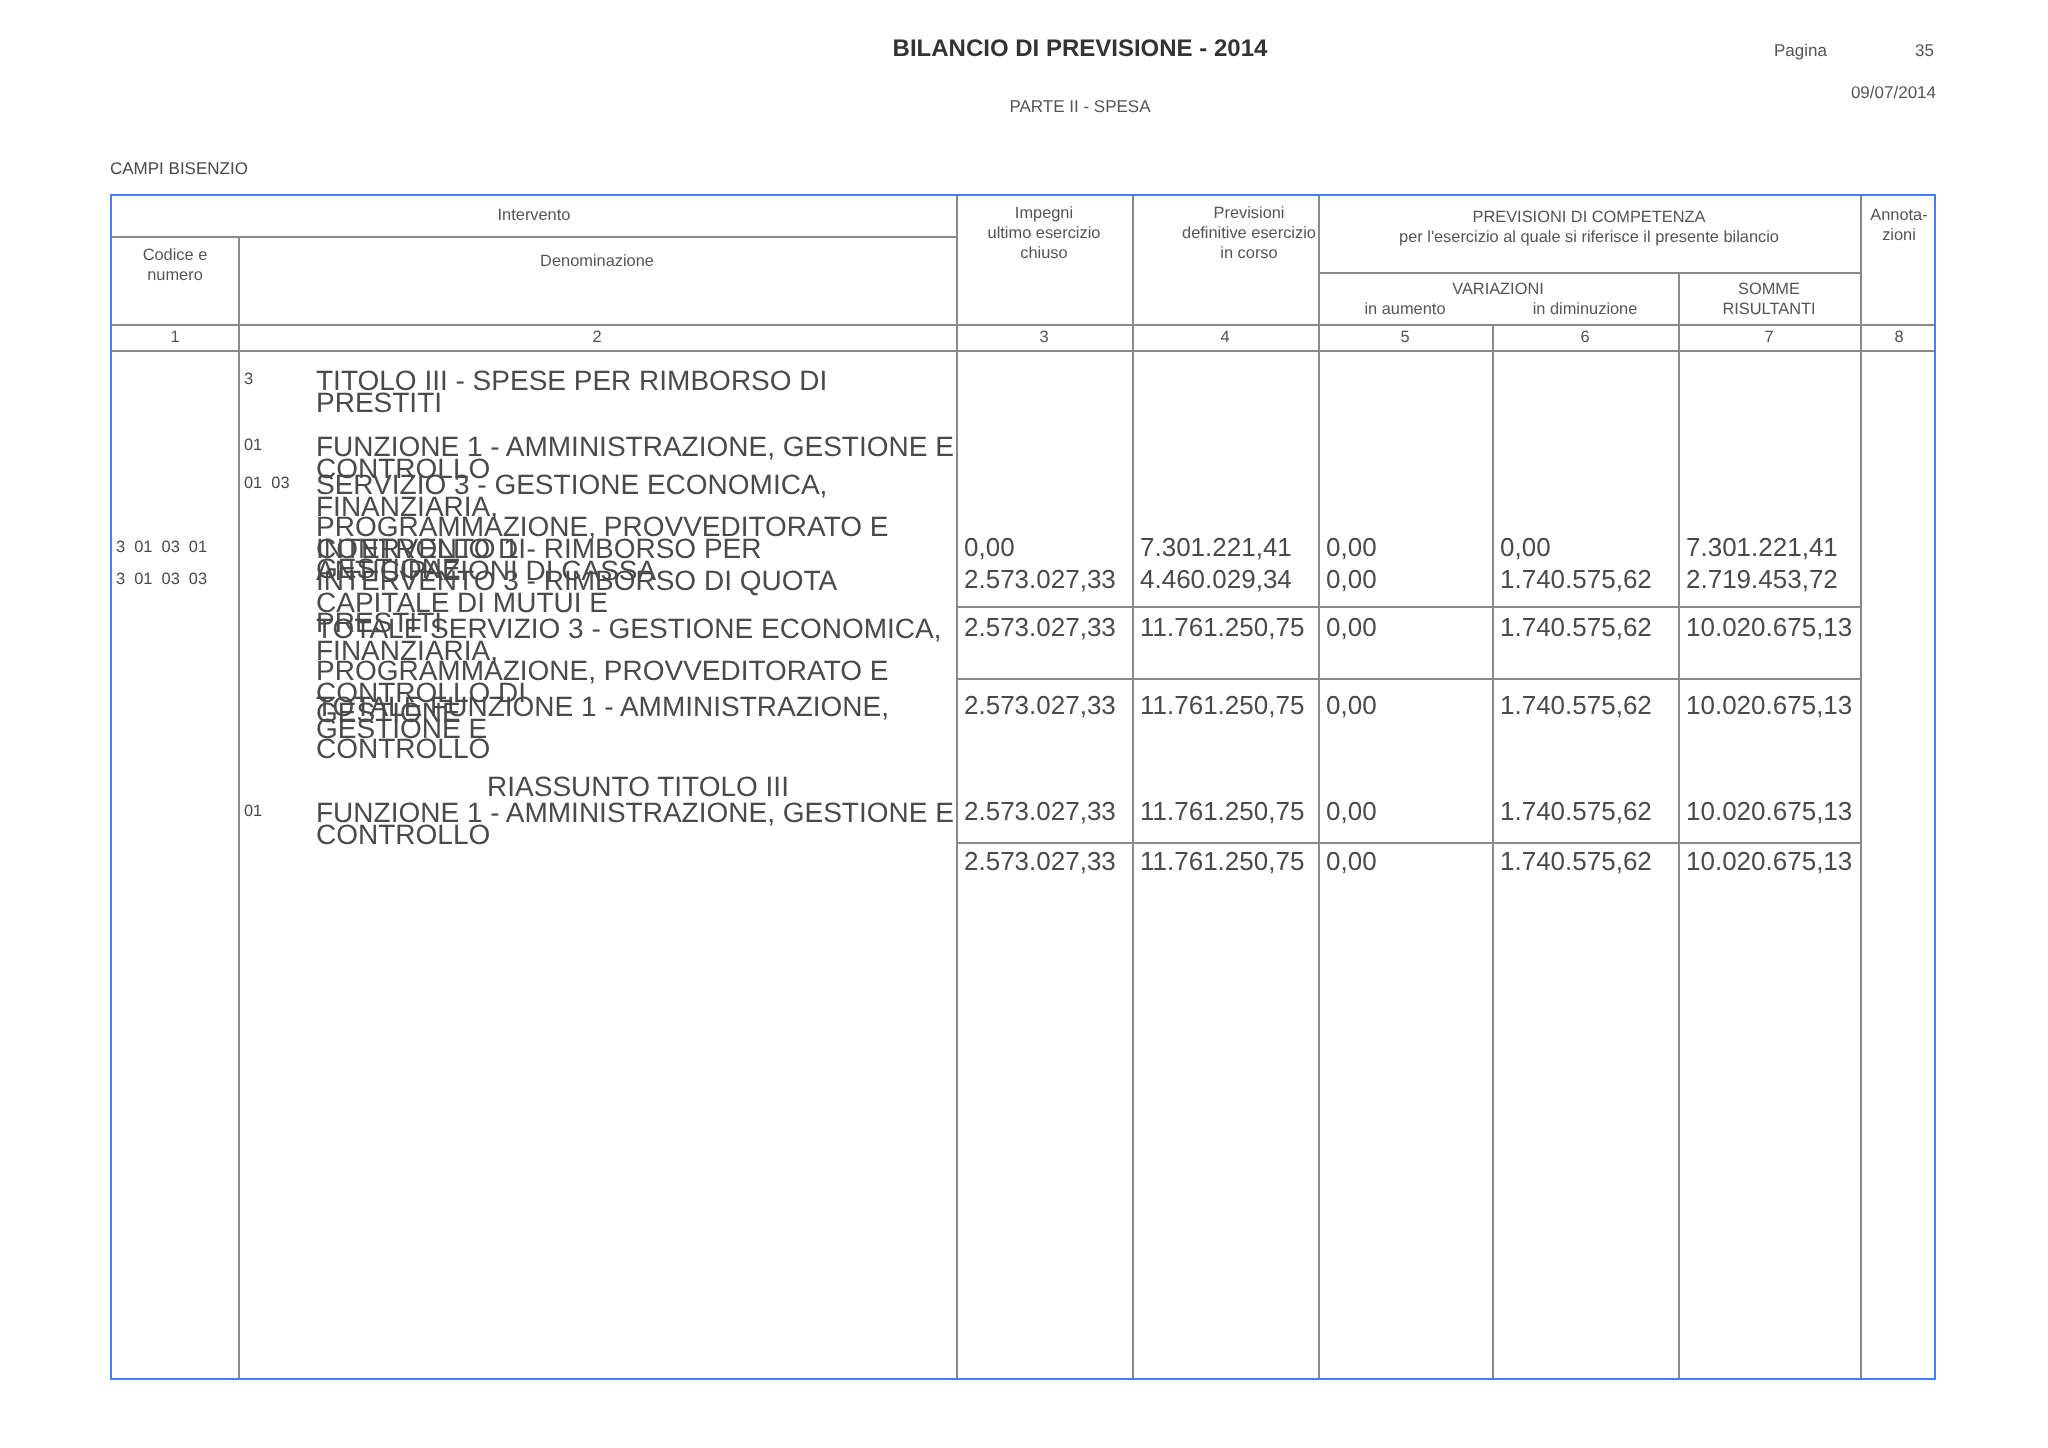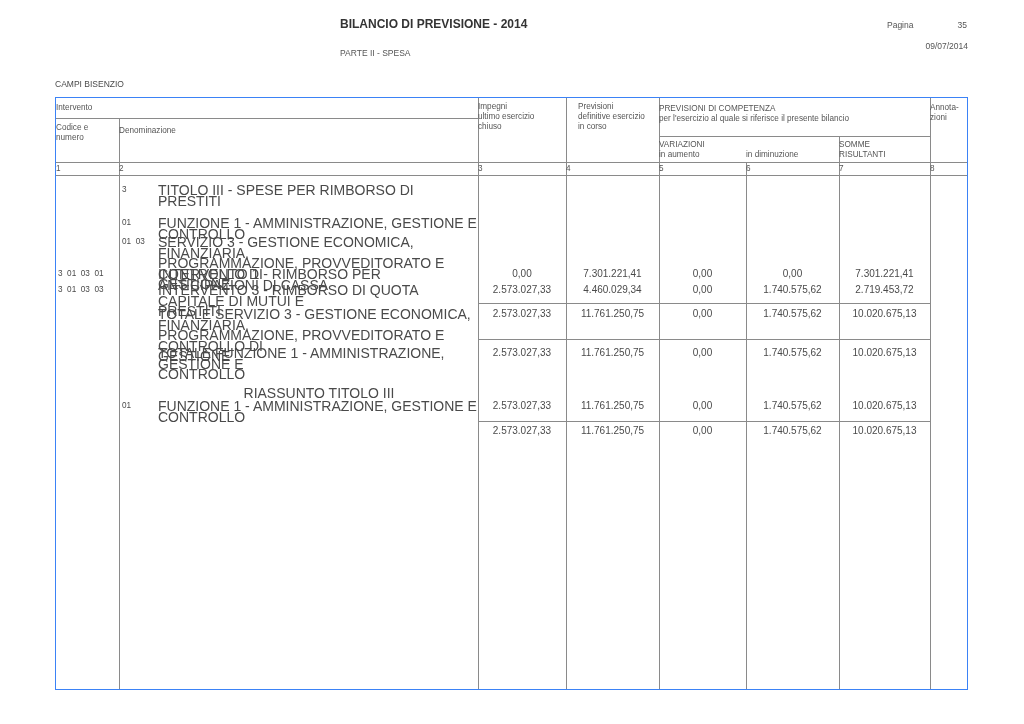--- a/index.html
+++ b/index.html
@@ -2,36 +2,36 @@
 <html><head>
 <meta charset="utf-8">
 <style>
   html,body{margin:0;padding:0;}
   body{
     width:1024px;height:724px;background:#ffffff;
     font-family:"Liberation Sans","DejaVu Sans",sans-serif;
     color:#4a4a4a;position:relative;overflow:hidden;
   }
   .abs{position:absolute;}
-  .ctr{text-align:left;}
+  .ctr{text-align:center;}
   .right{text-align:right;}
   .pl{white-space:pre-line;}
   .t8h{font-size:8.2px;line-height:10px;}
   #doc-title{font-size:12px;font-weight:bold;color:#333;}
   #doc-subtitle{font-size:8.5px;color:#555;}
   .meta{font-size:8.5px;color:#555;}
   #entity{font-size:8.5px;color:#4a4a4a;}
   #tbl{
     left:55px;top:97px;width:913px;height:593px;
     border:1px solid #3b82f6;box-sizing:border-box;
   }
   .vl{position:absolute;width:1px;background:#8a8a8a;}
   .hl{position:absolute;height:1px;background:#8a8a8a;}
   .hcell{position:absolute;color:#555;}
-  .num{position:absolute;font-size:10px;line-height:10px;text-align:center;color:#4a4a4a;}
+  .num{position:absolute;font-size:13px;line-height:10px;text-align:left;color:#4a4a4a;}
   .code{position:absolute;font-size:8.2px;line-height:10px;white-space:pre;color:#4a4a4a;}
   .txt{position:absolute;font-size:14px;line-height:10.5px;white-space:pre-line;color:#4a4a4a;}
 </style>
 </head>
 <body>
 
 <div class="abs ctr" style="left:340px;top:17px;width:400px;" id="doc-title">BILANCIO DI PREVISIONE - 2014</div>
 <div class="abs ctr" style="left:340px;top:48px;width:400px;" id="doc-subtitle">PARTE II - SPESA</div>
 
 <div class="abs meta" style="left:887px;top:20px;">Pagina</div>

